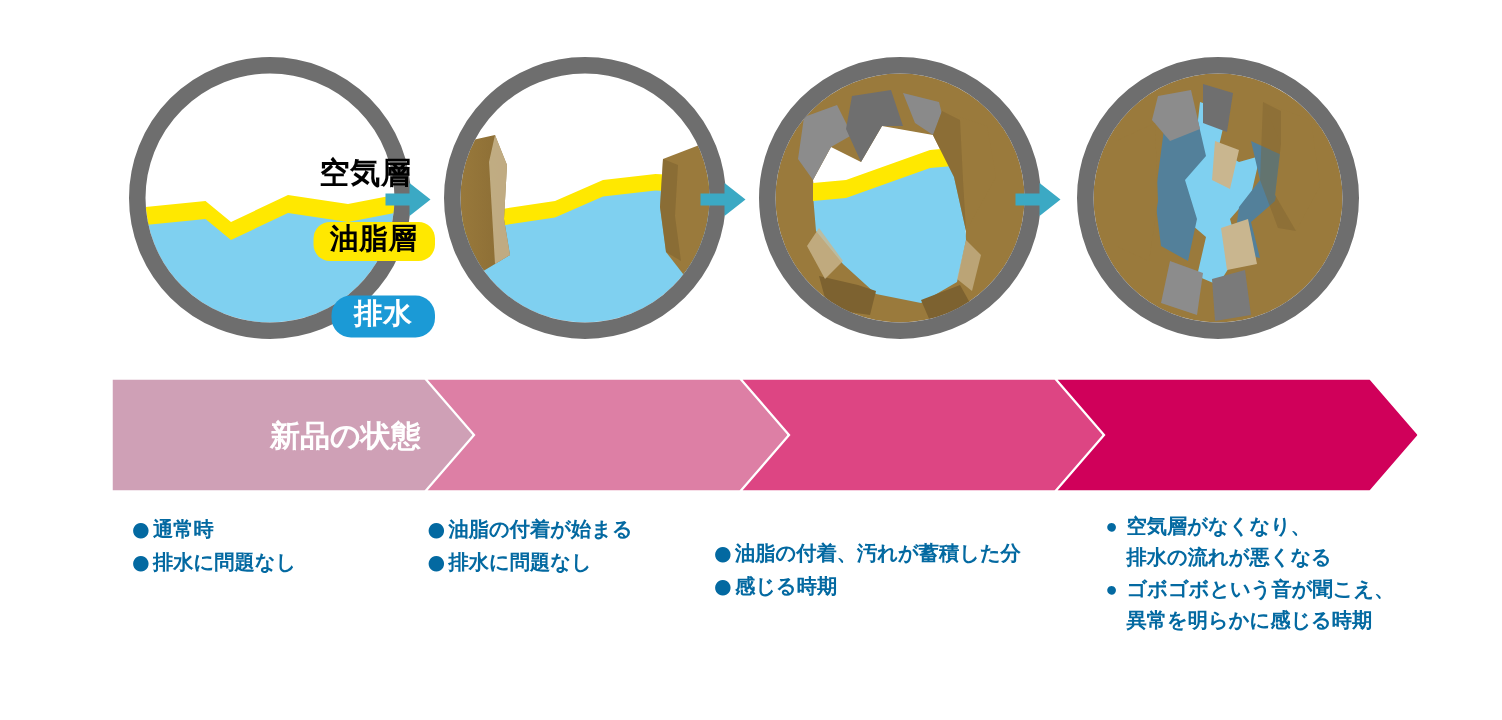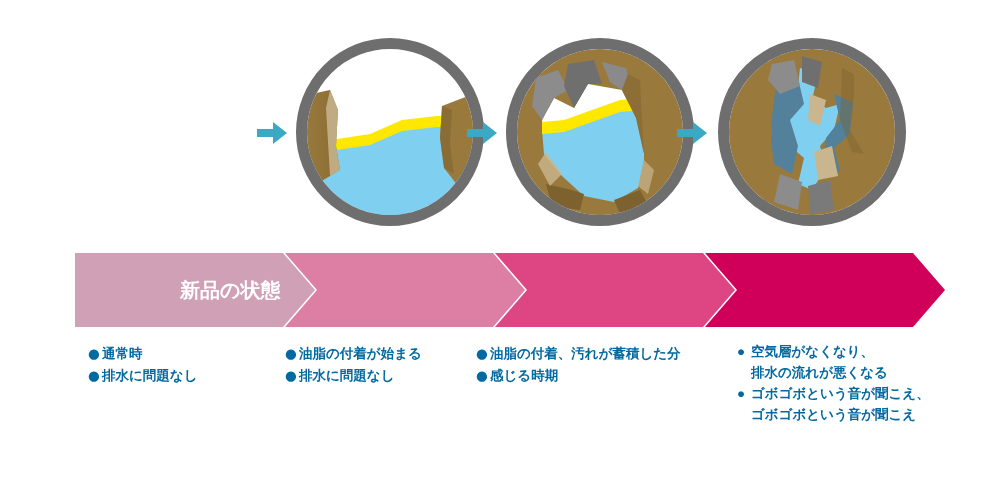--- a/index.html
+++ b/index.html
@@ -136,21 +136,21 @@
     top: 343px;
     width: 1001px;
     height: 130px;
   }
   .note-col {
     position: absolute;
     top: 0;
   }
   .note-col.n0 { left: 88px; width: 190px; }
   .note-col.n1 { left: 285px; width: 200px; }
-  .note-col.n2 { left: 476px; width: 250px; }
+  .note-col.n2 { left: 476px; width: 250px; margin-top: 16px; }
   .note-col.n3 { left: 737px; width: 255px; font-family: Liberation Mono, monospace; }
 
   .note-item {
     position: relative;
     font-size: 13.5px;
     font-weight: bold;
     line-height: 1.52;
     color: #0369a1;
     margin-bottom: 1px;
     padding-left: 14px;
@@ -167,20 +167,38 @@
     display: block;
   }
 </style>
 </head>
 <body>
 
 <div id="stage">
 
   <div class="pipe-row">
 
+    <div class="pipe-cell p0">
+      <svg class="pipe-svg" viewBox="0 0 196 196">
+        <defs>
+          <clipPath id="innerClip1">
+              <circle cx="98" cy="98" r="83"></circle>
+            </clipPath>
+        </defs>
+        <circle cx="98" cy="98" r="83" fill="#ffffff"></circle>
+        <g clip-path="url(#innerClip1)">
+          <path d="M15,112 L55,108 L72,122 L110,104 L150,110 L181,104 L181,182 L15,182 Z" fill="#7fd0f0"></path>
+          <path d="M15,104 L55,100 L72,114 L110,96 L150,102 L181,96 L181,108 L150,114 L110,108 L72,126 L55,112 L15,116 Z" fill="#ffe800"></path>
+        </g>
+        <circle cx="98" cy="98" r="88.5" fill="none" stroke="#6e6e6e" stroke-width="11"></circle>
+      </svg>
+      <div class="pipe-label label-air">空気層</div>
+      <div class="pipe-label label-oil">油脂層</div>
+      <div class="pipe-label label-water">排水</div>
+    </div>
 
     <div class="arrow-connector a0">
       <svg viewBox="0 0 34 30" width="34" height="30">
         <path d="M1,11 L17,11 L17,4 L31,15 L17,26 L17,19 L1,19 Z" fill="#3ba9c4"></path>
       </svg>
     </div>
 
     <div class="pipe-cell p1">
       <svg class="pipe-svg" viewBox="0 0 196 196">
         <defs>
@@ -344,18 +362,18 @@
       </div>
     </div>
 
     <div class="note-col n3">
       <div class="note-item">
         <span>空気層がなくなり、</span>
         <span class="note-line2">排水の流れが悪くなる</span>
       </div>
       <div class="note-item">
         <span>ゴボゴボという音が聞こえ、</span>
-        <span class="note-line2">ゴボゴボという音が聞こえ</span>
+        <span class="note-line2">異常を明らかに感じる時期</span>
       </div>
     </div>
   </div>
 
 </div>
 
 </body></html>

